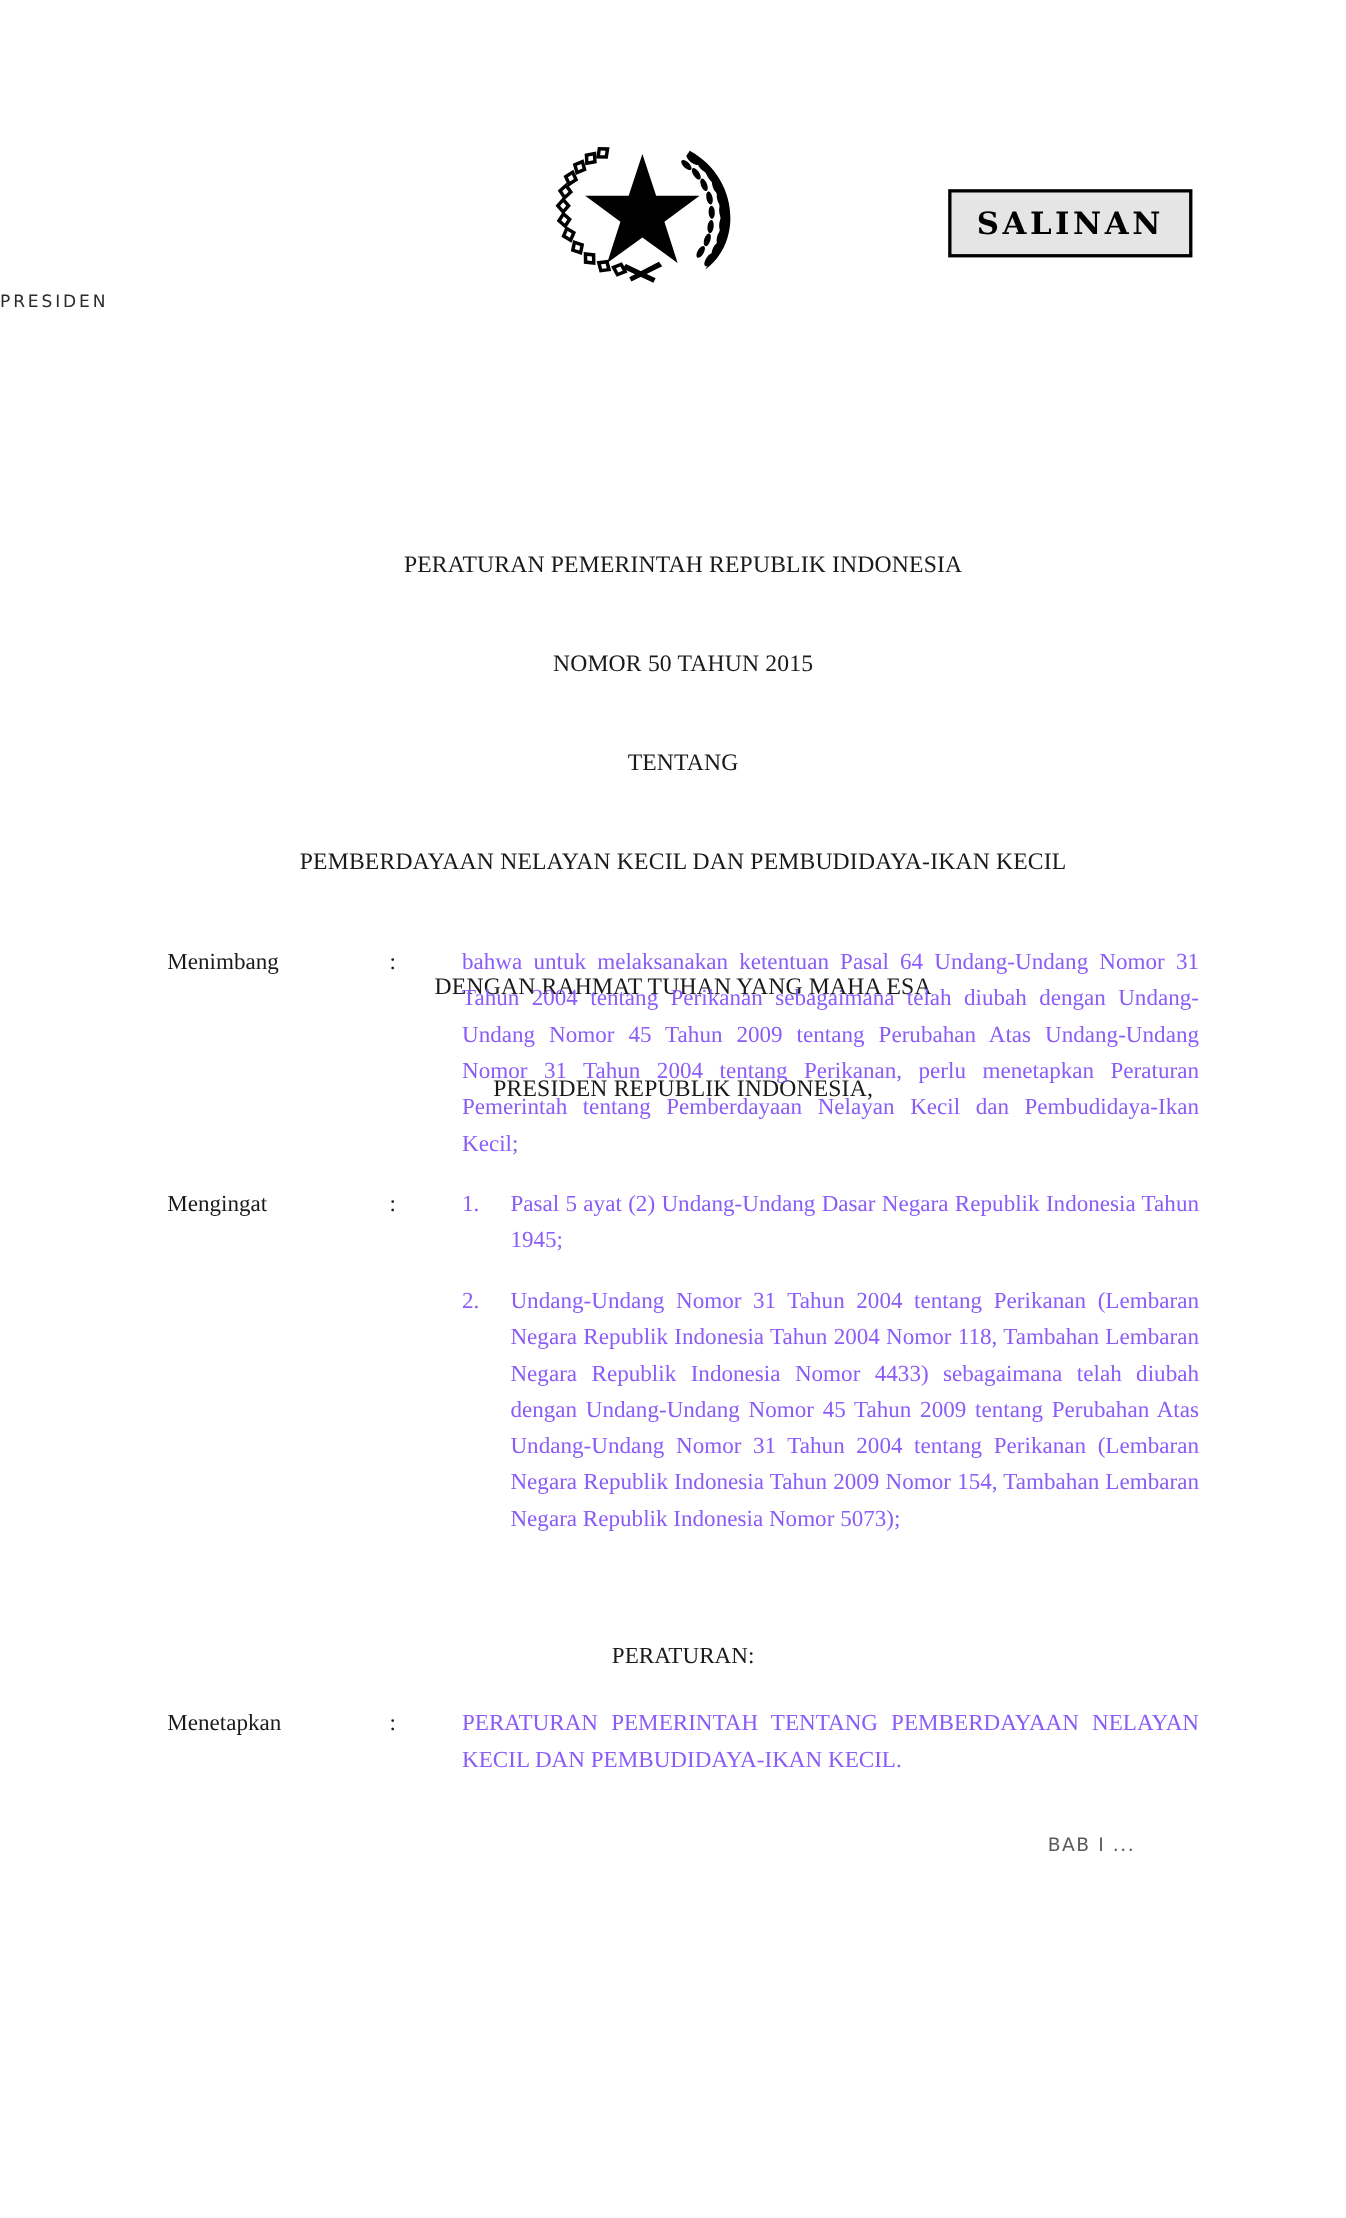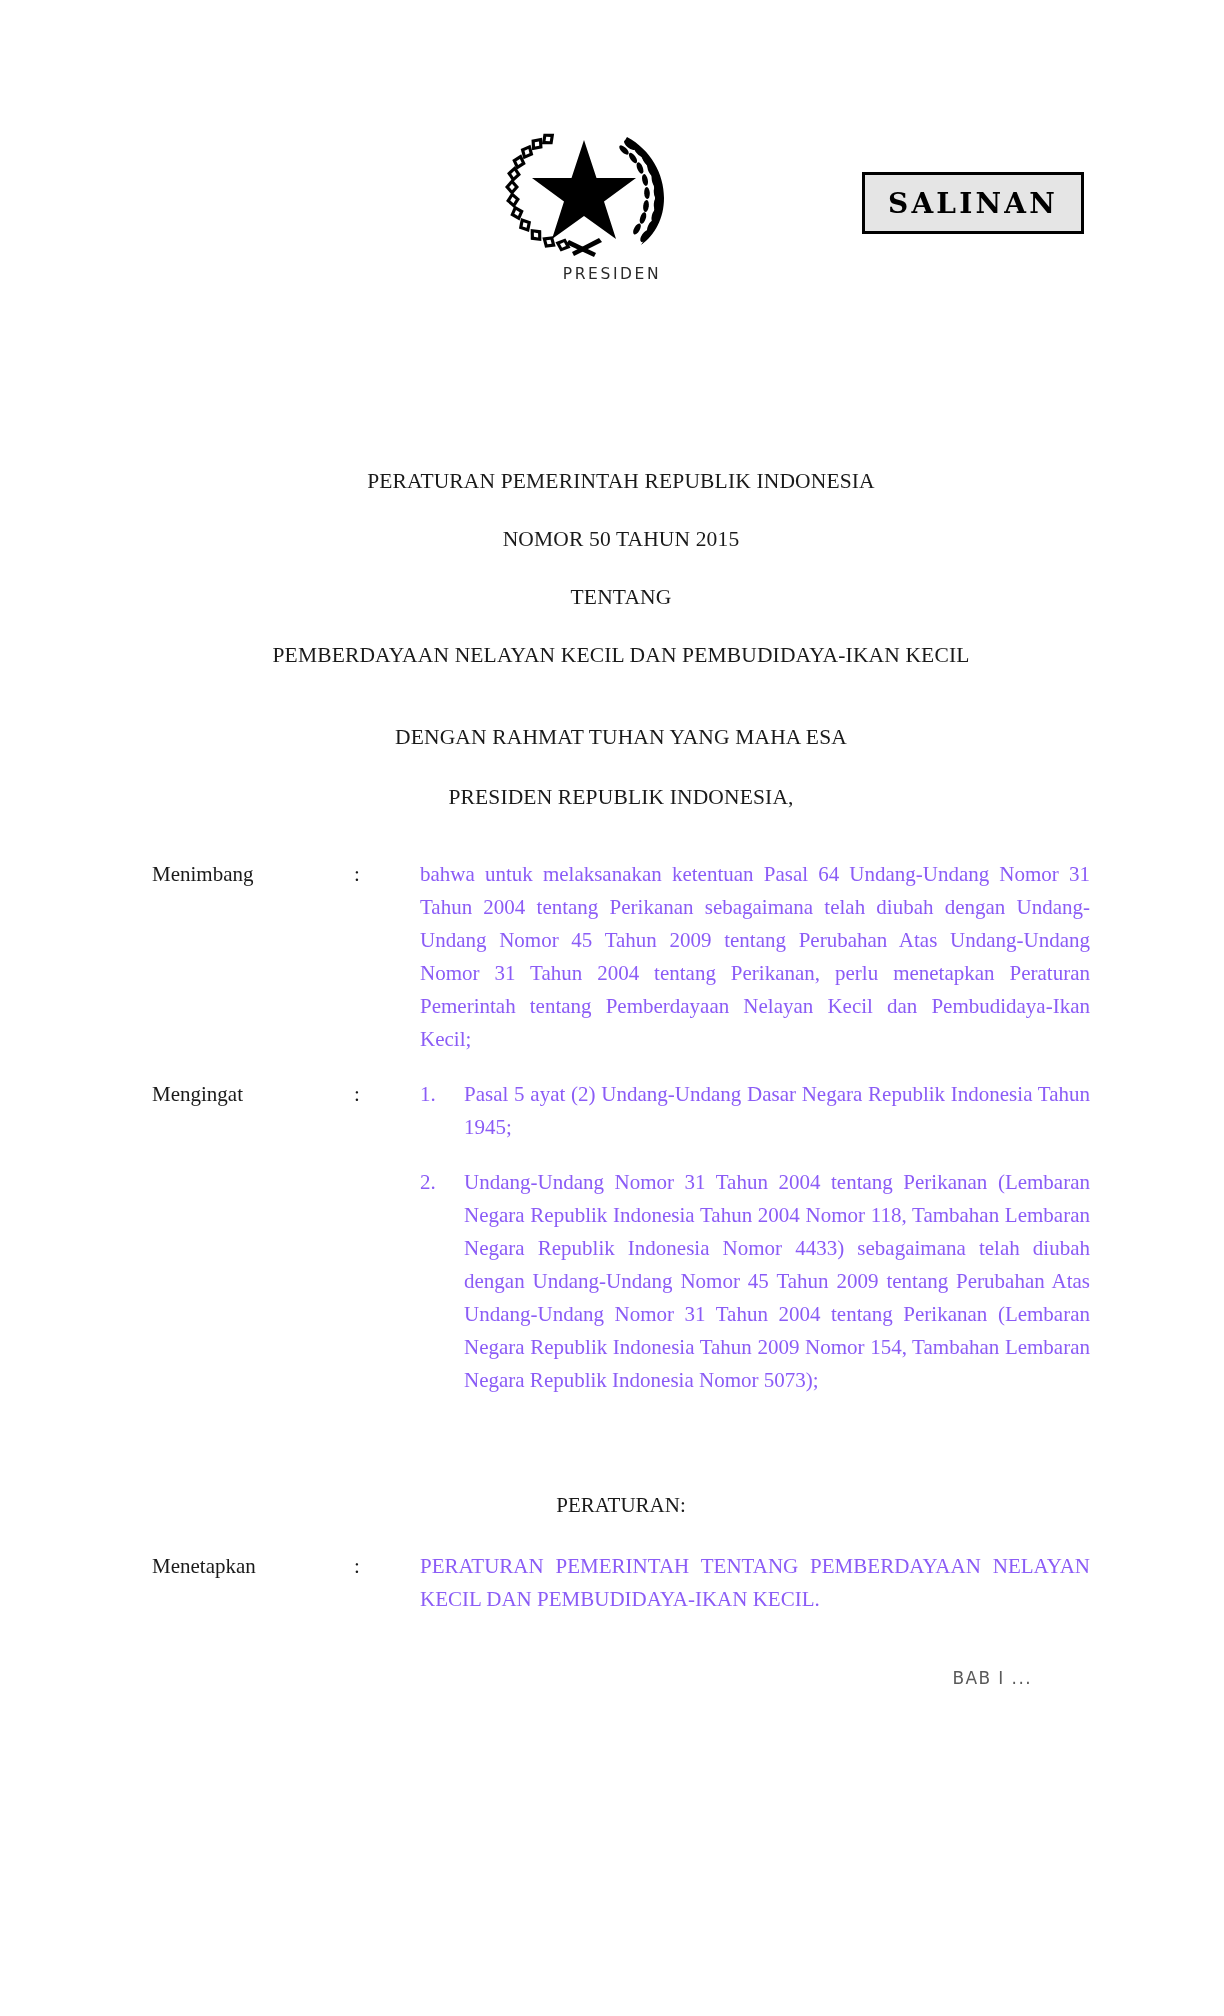--- a/index.html
+++ b/index.html
@@ -38,21 +38,20 @@
     width: 180px;
     height: 150px;
   }
   .emblem-wrap svg { display: block; }
 
   .presiden-caption {
     position: absolute;
     left: 0;
     top: 152px;
     width: 1224px;
-    text-align: center;
     font-family: "DejaVu Sans", "Liberation Sans", sans-serif;
     font-size: 15.5px;
     line-height: 20px;
     letter-spacing: 2.6px;
     color: #2a2a2a;
     font-weight: 400;
   }
   .presiden-caption .l1 { display: block; }
   .presiden-caption .l2 { display: block; }
 
@@ -86,20 +85,21 @@
     top: 468px;
     width: 938px;
     text-align: center;
   }
   .title-line {
     font-size: 21.5px;
     line-height: 26px;
     letter-spacing: 0.15px;
     color: #1a1a1a;
     white-space: nowrap;
+    margin-top: 32px;
   }
   .gap-a { height: 32px; }
   .gap-b { height: 32px; }
   .gap-c { height: 32px; }
   .gap-d { height: 56px; }
   .gap-e { height: 34px; }
 
   
   .body-block {
     position: absolute;

